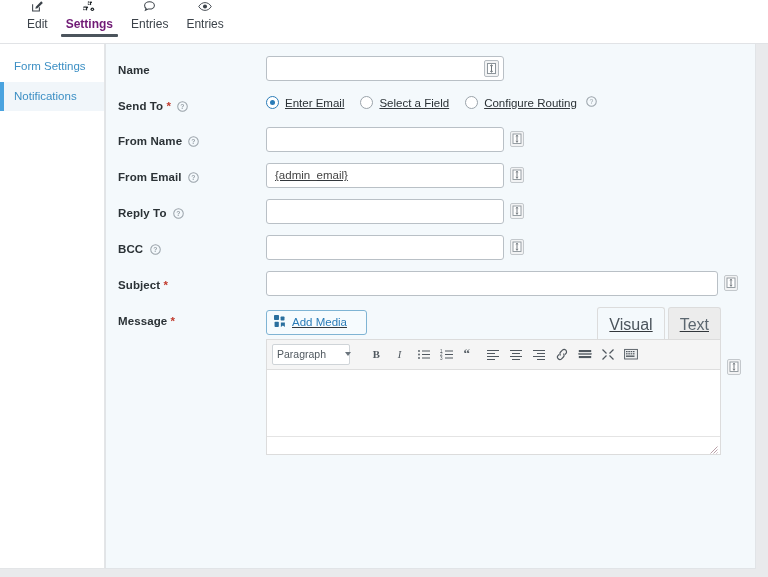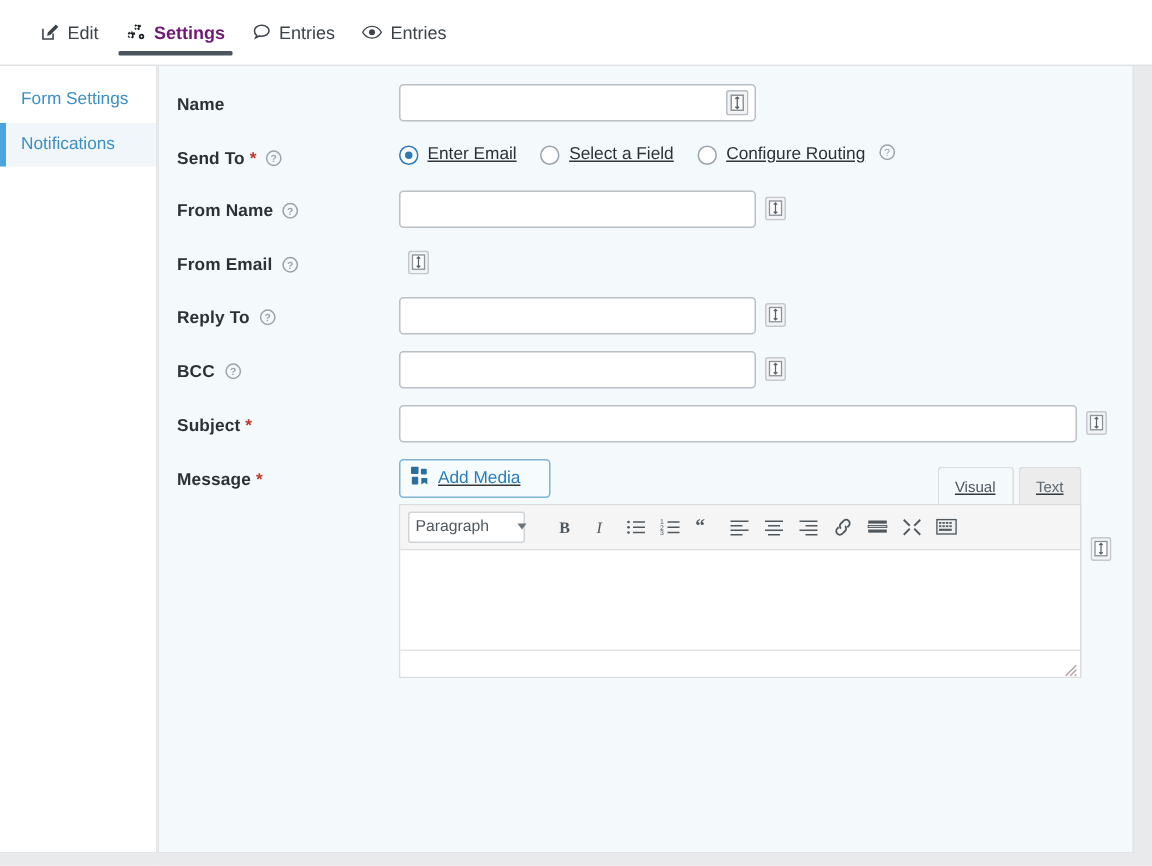--- a/index.html
+++ b/index.html
@@ -25,20 +25,21 @@
   .toptab {
     display: flex;
     align-items: center;
     gap: 5px;
     padding: 0 9px;
     font-size: 12px;
     color: #3c434a;
     position: relative;
     cursor: pointer;
     text-decoration: none;
+    flex-direction: column;
   }
   .toptab .lbl { line-height: 1; }
   .toptab.active { font-weight: bold; color: #701a75; }
   .toptab.active::after {
     content: "";
     position: absolute;
     left: 4px; right: 4px; bottom: 6px;
     height: 3px;
     background: #4b545c;
     border-radius: 1px;
@@ -181,21 +182,21 @@
     color: #2a7cb8;
     font-size: 11.5px;
     border-radius: 3px;
     padding: 4px 19px 4px 7px;
     cursor: pointer;
     margin-bottom: 4px;
     font-family: "Liberation Sans", sans-serif;
   }
   .ed-tabs { display: flex; align-items: flex-end; gap: 0; }
   .ed-tab {
-    font-size: 10px;
+    font-size: 16px;
     color: #5b666f;
     padding: 8px 11px 5px;
     background: #ececec;
     border: 1px solid #dcdcdc;
     border-bottom: none;
     border-radius: 3px 3px 0 0;
     cursor: pointer;
     margin-left: 3px;
   }
   .ed-tab.active { background: #f4f9fc; color: #4b545c; border-color: #dcdcdc; }
@@ -405,20 +406,21 @@
         <div class="label">
           <span>From Email</span>
           <span class="help">
             <svg width="11" height="11" viewBox="0 0 12 12">
               <circle cx="6" cy="6" r="5.2" fill="none" stroke="#9aa3aa" stroke-width="1.1"></circle>
               <text x="6" y="8.8" font-size="7.5" text-anchor="middle" fill="#9aa3aa" font-family="Liberation Sans, sans-serif">?</text>
             </svg>
           </span>
         </div>
         <div class="ctrl">
+          <input class="inp w-mid" type="text" value="{admin_email}" style="">
           <span class="tag-out">
             <svg width="14" height="16" viewBox="0 0 14 16">
               <rect x="0.5" y="0.5" width="13" height="15" rx="1.5" fill="#f2f3f4" stroke="#c3c8cc"></rect>
               <rect x="3" y="3" width="8" height="9.5" fill="#fff" stroke="#8d959b" stroke-width="0.9"></rect>
               <path d="M7 4.6v6.4M5.8 5.4L7 4.3l1.2 1.1M5.8 10.2L7 11.3l1.2-1.1" stroke="#5a6268" stroke-width="0.85" fill="none"></path>
             </svg>
           </span>
         </div>
       </div>
 

